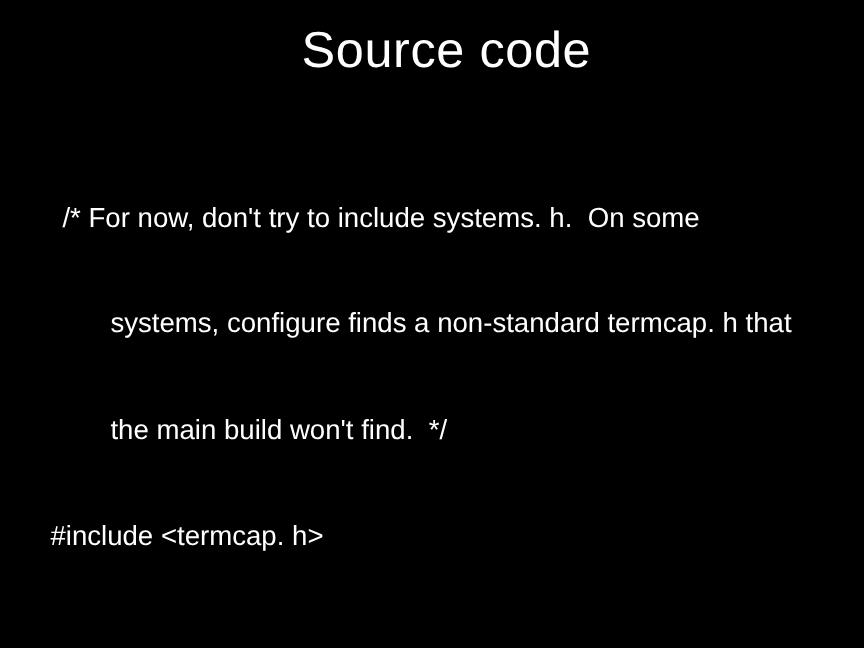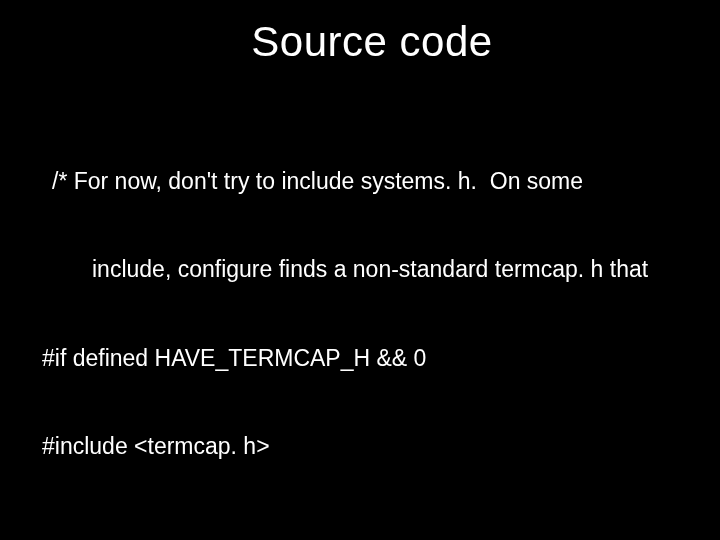--- a/index.html
+++ b/index.html
@@ -40,22 +40,22 @@
   }
 </style>
 </head>
 <body>
 
 <div class="slide">
   <h1 class="title">Source code</h1>
 
   <div class="code-block">
     <div class="comment-wrap">/* For now, don't try to include systems. h.  On some</div>
-    <div class="comment-cont">include, configure finds a non-standard termcap. h that</div>
-    <div>#if defined HAVE_TERMCAP_H &amp;&amp; 0</div>
+    <div class="comment-cont">systems, configure finds a non-standard termcap. h that</div>
+    <div class="comment-cont">the main build won't find.  */</div>
     <div>#include &lt;termcap. h&gt;</div>
     
     
     
     
     
     
   </div>
 </div>
 

